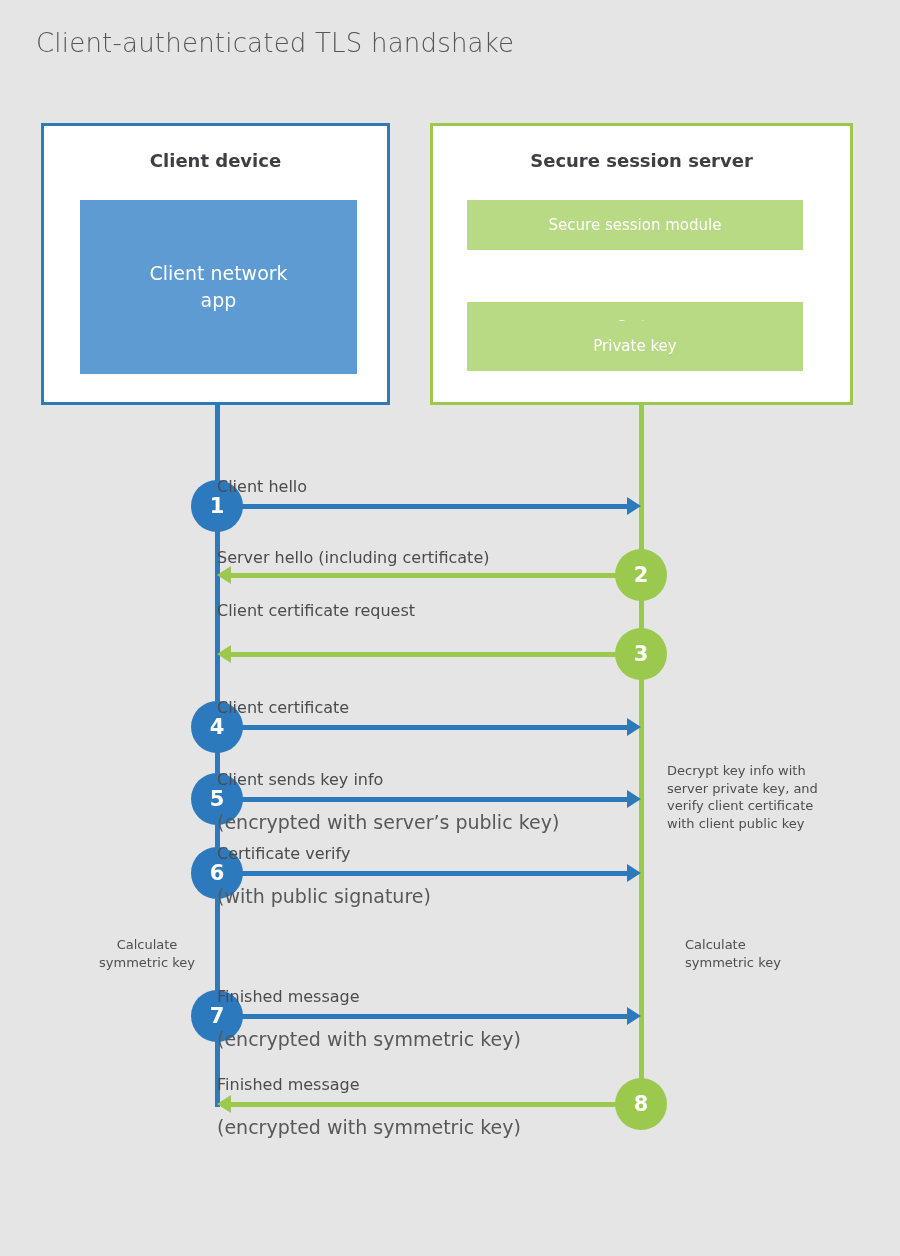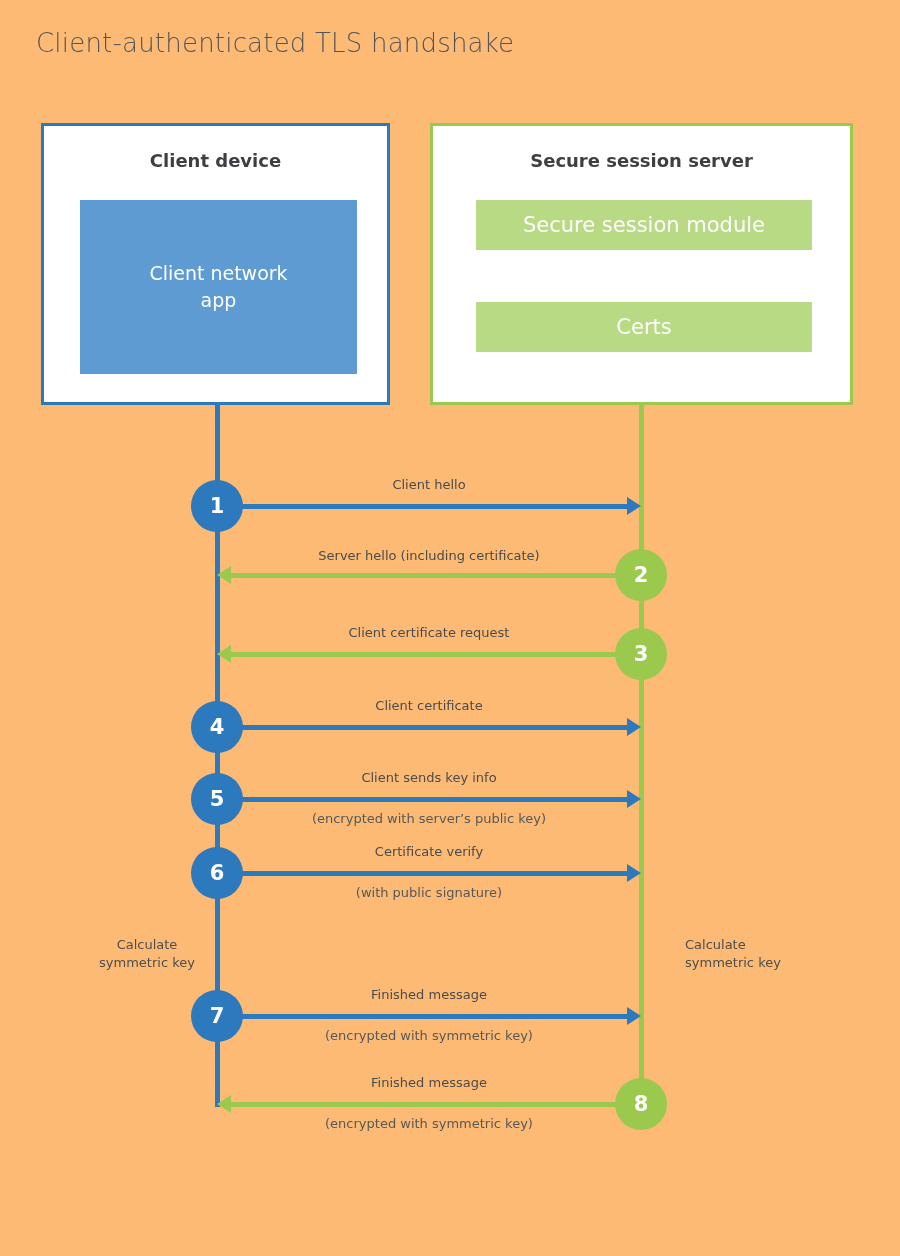--- a/index.html
+++ b/index.html
@@ -1,17 +1,17 @@
 <!DOCTYPE html>
 <html><head>
 <meta charset="utf-8">
 <style>
   html,body{margin:0;padding:0;background:#ffffff;}
   .canvas{
-    position:relative;width:900px;height:1256px;background:#fdba74;overflow:hidden;
+    position:relative;width:900px;height:1256px;background:#e5e5e5;overflow:hidden;
     font-family:"DejaVu Sans","Liberation Sans",sans-serif;
   }
   .page-title{
     position:absolute;left:36px;top:28px;margin:0;
     font-size:26px;font-weight:300;color:#55565a;letter-spacing:.2px;
   }
   
   .actor-box{position:absolute;top:123px;height:282px;background:#ffffff;box-sizing:border-box;}
   .client-box{left:41px;width:349px;border:3px solid #2d79bd;}
   .server-box{left:430px;width:423px;border:3px solid #9bc94e;}
@@ -19,43 +19,43 @@
     position:absolute;left:0;right:0;top:24px;text-align:center;
     font-size:18px;font-weight:700;color:#3e3f42;
   }
   .client-app{
     position:absolute;left:36px;top:74px;width:277px;height:174px;
     background:#5e9bd3;color:#ffffff;font-size:19px;line-height:27px;
     display:flex;align-items:center;justify-content:center;text-align:center;
     white-space:pre-line;
   }
   .server-bar{
-    position:absolute;left:43px;width:336px;height:50px;background:#b9da85;
-    color:#ffffff;font-size:21px;text-align:center;line-height:50px;
+    position:absolute;left:34px;width:336px;height:50px;background:#b9da85;
+    color:#ffffff;font-size:15px;text-align:center;line-height:50px;
   }
   .bar-1{top:74px;} .bar-2{top:135px;margin-top:41px;} .bar-3{top:195px;}
   
   .lifeline{position:absolute;width:5px;}
   .lifeline-client{left:214.5px;top:405px;height:702px;background:#2d79bd;}
   .lifeline-server{left:638.5px;top:405px;height:699px;background:#9bc94e;}
   
   .msg-line{position:absolute;height:5px;}
   .msg-head{position:absolute;width:0;height:0;border-top:9px solid transparent;border-bottom:9px solid transparent;}
   .step-circle{
     position:absolute;width:52px;height:52px;border-radius:50%;
     color:#ffffff;font-size:21px;font-weight:700;
     display:flex;align-items:center;justify-content:center;
   }
   .msg-label{
-    position:absolute;left:217px;width:424px;text-align:center;
-    font-size:13px;color:#4a4b4d;
+    position:absolute;left:217px;width:424px;
+    font-size:16px;color:#4a4b4d;
   }
   .msg-sub{
-    position:absolute;left:217px;width:424px;text-align:center;
-    font-size:13px;color:#57585a;
+    position:absolute;left:217px;width:424px;text-align:left;
+    font-size:19px;color:#57585a;
   }
   
   .note{position:absolute;font-size:13px;line-height:17.5px;color:#4d4e50;white-space:pre-line;}
   .note-decrypt{left:667px;top:762px;width:170px;text-align:left;}
   .note-calc-left{left:77px;top:936px;width:140px;text-align:center;}
   .note-calc-right{left:685px;top:936px;width:140px;text-align:left;}
 </style>
 </head>
 <body>
 
@@ -66,38 +66,39 @@
   <div class="actor-box client-box">
     <div class="actor-title">Client device</div>
     <div class="client-app">Client network
 app</div>
   </div>
 
   <div class="actor-box server-box">
     <div class="actor-title">Secure session server</div>
     <div class="server-bar bar-1">Secure session module</div>
     <div class="server-bar bar-2">Certs</div>
+    <div class="server-bar bar-3">Private key</div>
   </div>
 
   <div class="lifeline lifeline-client"></div>
   <div class="lifeline lifeline-server"></div>
 
   <div id="flows">
       <div class="msg-line" style="top: 503.5px; background: rgb(45, 121, 189); left: 217px; width: 411px;"></div>
       <div class="msg-head" style="top: 497px; left: 627px; border-left: 14px solid rgb(45, 121, 189);"></div>
       <div class="step-circle" style="left: 191px; top: 480px; background: rgb(45, 121, 189);">1</div>
       <div class="msg-label" style="top: 477px;">Client hello</div>
       <div class="msg-line" style="top: 572.5px; background: rgb(155, 201, 78); left: 230px; width: 411px;"></div>
       <div class="msg-head" style="top: 566px; left: 217px; border-right: 14px solid rgb(155, 201, 78);"></div>
       <div class="step-circle" style="left: 615px; top: 549px; background: rgb(155, 201, 78);">2</div>
       <div class="msg-label" style="top: 548px;">Server hello (including certificate)</div>
       <div class="msg-line" style="top: 651.5px; background: rgb(155, 201, 78); left: 230px; width: 411px;"></div>
       <div class="msg-head" style="top: 645px; left: 217px; border-right: 14px solid rgb(155, 201, 78);"></div>
       <div class="step-circle" style="left: 615px; top: 628px; background: rgb(155, 201, 78);">3</div>
-      <div class="msg-label" style="top: 625px;">Client certificate request</div>
+      <div class="msg-label" style="top: 601px;">Client certificate request</div>
       <div class="msg-line" style="top: 724.5px; background: rgb(45, 121, 189); left: 217px; width: 411px;"></div>
       <div class="msg-head" style="top: 718px; left: 627px; border-left: 14px solid rgb(45, 121, 189);"></div>
       <div class="step-circle" style="left: 191px; top: 701px; background: rgb(45, 121, 189);">4</div>
       <div class="msg-label" style="top: 698px;">Client certificate</div>
       <div class="msg-line" style="top: 796.5px; background: rgb(45, 121, 189); left: 217px; width: 411px;"></div>
       <div class="msg-head" style="top: 790px; left: 627px; border-left: 14px solid rgb(45, 121, 189);"></div>
       <div class="step-circle" style="left: 191px; top: 773px; background: rgb(45, 121, 189);">5</div>
       <div class="msg-label" style="top: 770px;">Client sends key info</div>
       <div class="msg-sub" style="top: 811px;">(encrypted with server’s public key)</div>
       <div class="msg-line" style="top: 870.5px; background: rgb(45, 121, 189); left: 217px; width: 411px;"></div>
@@ -110,18 +111,22 @@
       <div class="step-circle" style="left: 191px; top: 990px; background: rgb(45, 121, 189);">7</div>
       <div class="msg-label" style="top: 987px;">Finished message</div>
       <div class="msg-sub" style="top: 1028px;">(encrypted with symmetric key)</div>
       <div class="msg-line" style="top: 1101.5px; background: rgb(155, 201, 78); left: 230px; width: 411px;"></div>
       <div class="msg-head" style="top: 1095px; left: 217px; border-right: 14px solid rgb(155, 201, 78);"></div>
       <div class="step-circle" style="left: 615px; top: 1078px; background: rgb(155, 201, 78);">8</div>
       <div class="msg-label" style="top: 1075px;">Finished message</div>
       <div class="msg-sub" style="top: 1116px;">(encrypted with symmetric key)</div>
     </div>
 
+  <div class="note note-decrypt">Decrypt key info with
+server private key, and
+verify client certificate
+with client public key</div>
   <div class="note note-calc-left">Calculate
 symmetric key</div>
   <div class="note note-calc-right">Calculate
 symmetric key</div>
 
 </div>
 
 </body></html>

